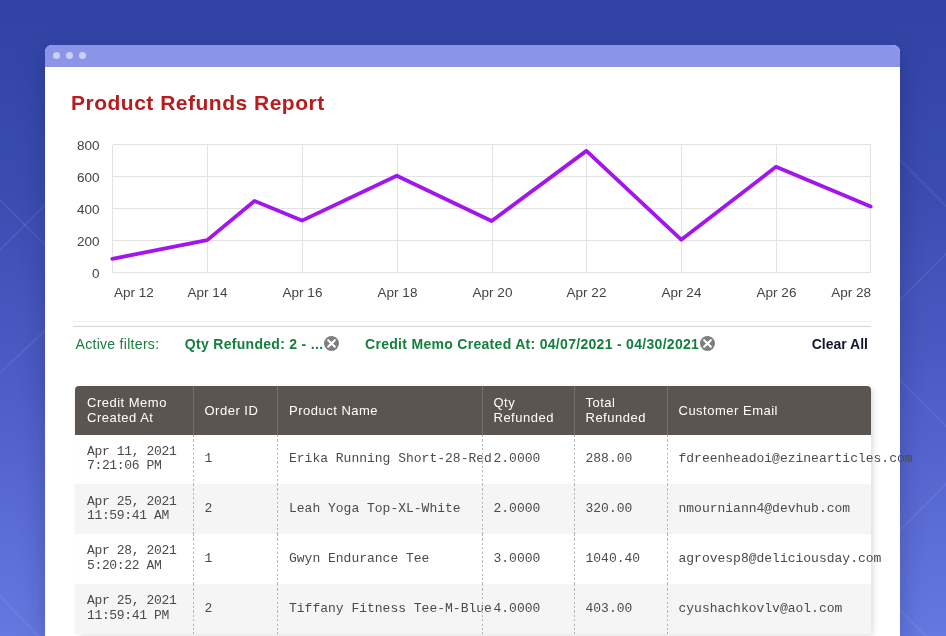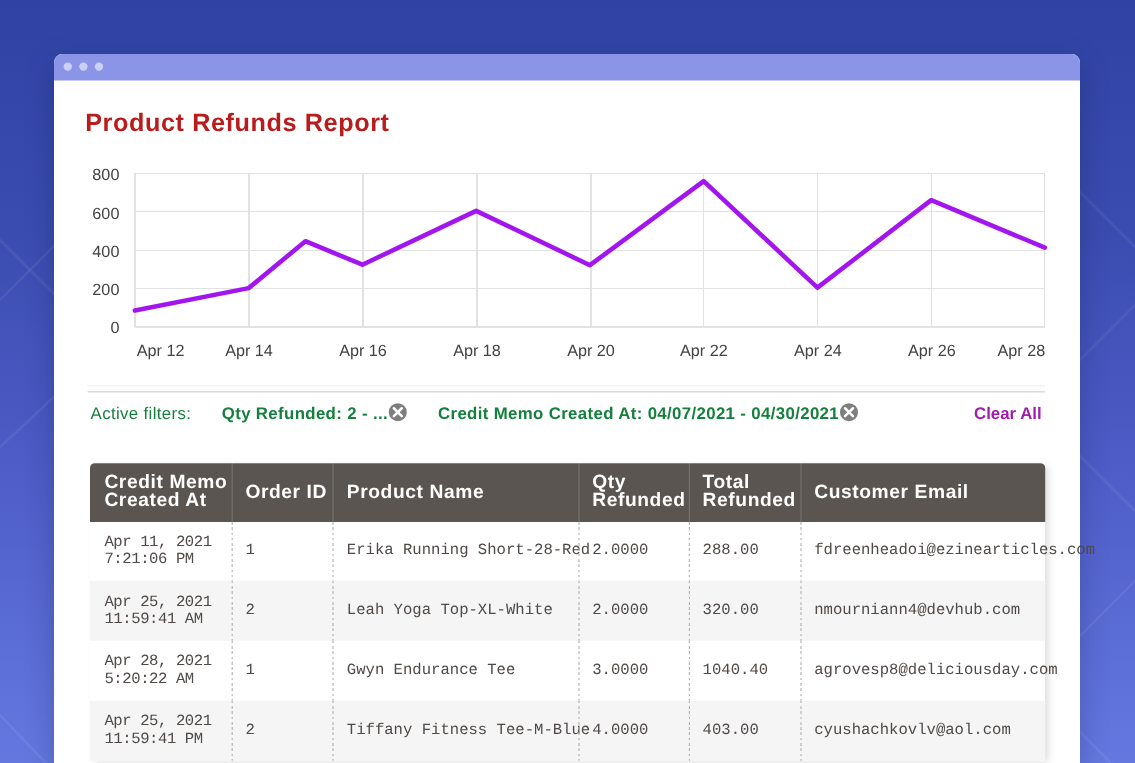--- a/index.html
+++ b/index.html
@@ -15,24 +15,24 @@
   .dot{position:absolute;top:7px;width:7px;height:7px;border-radius:50%;background:rgba(255,255,255,0.55);}
   #title{position:absolute;left:26px;top:46px;font-size:21px;font-weight:bold;color:#b91c1c;letter-spacing:0.5px;}
   #chart{position:absolute;left:0;top:45px;}
   
   #div1{position:absolute;left:28px;top:276px;width:798px;height:1px;background:#efefef;}
   #div2{position:absolute;left:28px;top:281px;width:798px;height:1px;background:#d2d2d2;}
   .frow{position:absolute;top:291px;height:17px;line-height:17px;font-size:14px;color:#15803d;letter-spacing:0.3px;}
   .fbold{font-weight:bold;}
   .xicon{position:absolute;top:291px;width:15px;height:15px;border-radius:50%;background:#7e7e7e;}
   .xicon svg{position:absolute;left:0;top:0;}
-  #clearall{position:absolute;top:291px;height:17px;line-height:17px;font-size:14px;color:#a21caf;font-weight:bold;right:32px;}
+  #clearall{position:absolute;top:291px;height:17px;line-height:17px;font-size:14px;color:#0f172a;font-weight:bold;right:32px;}
   
   #table{position:absolute;left:30px;top:340.5px;width:796px;box-shadow:3px 2px 6px -1px rgba(60,60,60,0.18);}
-  #thead{position:relative;width:796px;height:49px;background:#5a5551;border-radius:4px 4px 0 0;color:#fff;font-size:16px;font-weight:bold;letter-spacing:0.5px;}
+  #thead{position:relative;width:796px;height:49px;background:#5a5551;border-radius:4px 4px 0 0;color:#fff;font-size:13px;font-weight:normal;letter-spacing:0.5px;}
   .th{position:absolute;top:0;height:49px;display:flex;align-items:center;line-height:15px;}
   .hsep{position:absolute;top:0;width:1px;height:49px;background:rgba(255,255,255,0.16);}
   .row{position:relative;width:796px;height:49.8px;font-size:13px;color:#4f4a47;font-family:Liberation Mono, monospace;}
   .row.alt{background:#f5f5f5;}
   .datec{letter-spacing:-0.35px;}
   .cell{position:absolute;top:0;height:49.8px;display:flex;align-items:center;line-height:14.5px;}
   .bsep{position:absolute;top:0;width:1px;height:49.8px;
         background-image:repeating-linear-gradient(to bottom,#b5b5b5 0 2.2px,transparent 2.2px 4.4px);}
 </style>
 </head>

